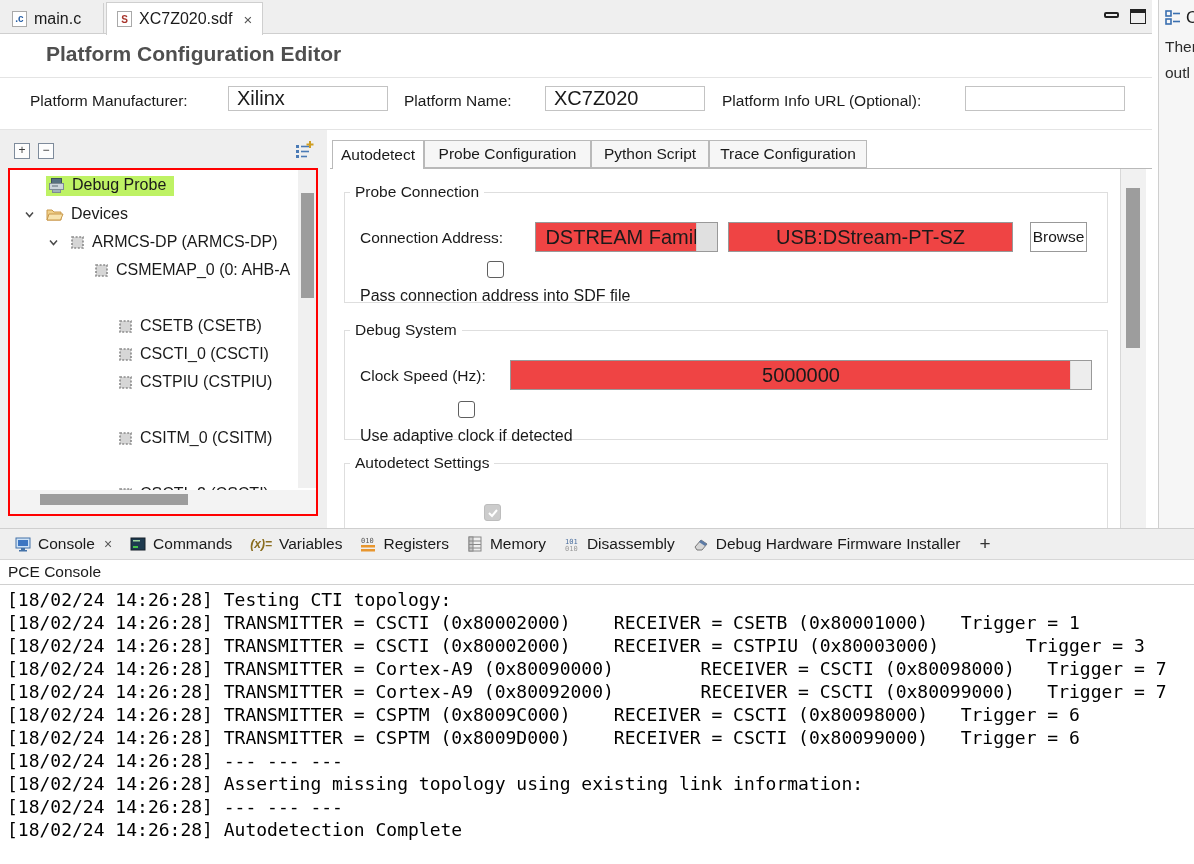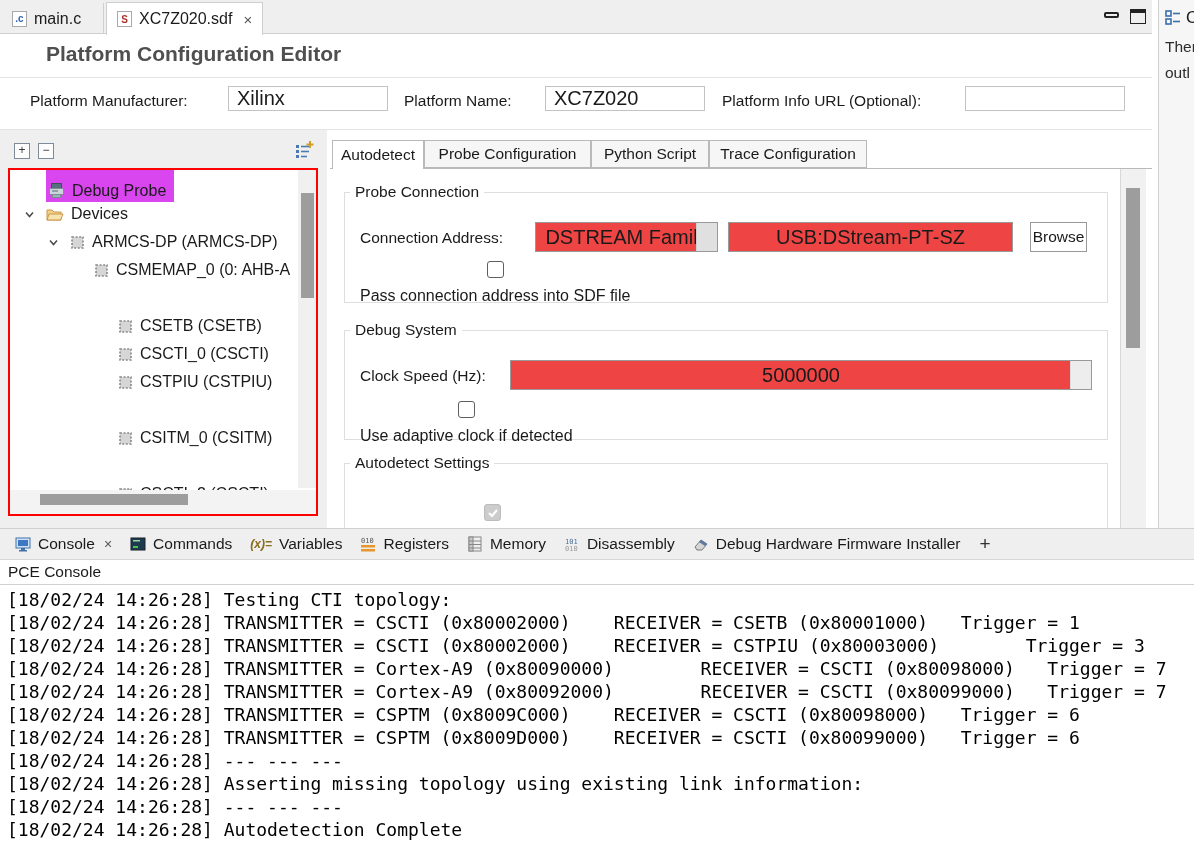--- a/index.html
+++ b/index.html
@@ -49,21 +49,21 @@
   #left-panel { position:absolute; left:0; top:130px; width:327px; height:398px;
     background:#efefef; }
   .sqbtn { position:absolute; top:13px; width:16px; height:16px; background:#fdfdfd;
     border:1px solid #7e8b9b; color:#3a3a3a; font-size:12px; line-height:13px;
     text-align:center; }
   #tree-box { position:absolute; left:8px; top:38px; width:310px; height:348px;
     border:2px solid #ff0000; background:#fff; }
   #tree-rows { position:absolute; left:0; top:0; width:288px; height:320px; overflow:hidden; }
   .trow { position:absolute; left:0; width:400px; height:28px; display:flex;
     align-items:center; font-size:16px; white-space:nowrap; }
-  .trow .sel { display:flex; background:#d946ef; padding:12px 8px 2px 2px; }
+  .trow .sel { display:flex; align-items:center; background:#bef264; padding:0 8px 2px 2px; }
   .trow .ic { margin-right:7px; flex:0 0 auto; display:flex; }
   .chev { width:22px; flex:0 0 auto; display:flex; align-items:center; }
   .vtrack { position:absolute; left:288px; top:0; width:18px; height:318px; background:#f0f0f0; }
   .vthumb { position:absolute; left:291px; top:23px; width:13px; height:105px; background:#9d9d9d; }
   .htrack { position:absolute; left:0; top:320px; width:306px; height:24px; background:#f3f3f3; }
   .hthumb { position:absolute; left:30px; top:324px; width:148px; height:11px; background:#9d9d9d; }
 
   
   #right-editor { position:absolute; left:330px; top:130px; width:822px; height:398px;
     background:#fff; overflow:hidden; }

